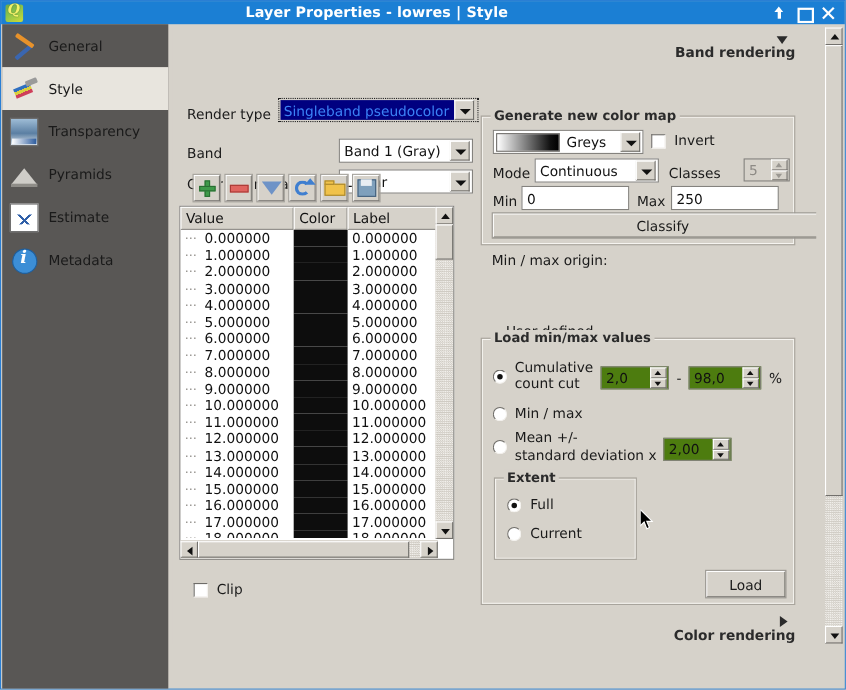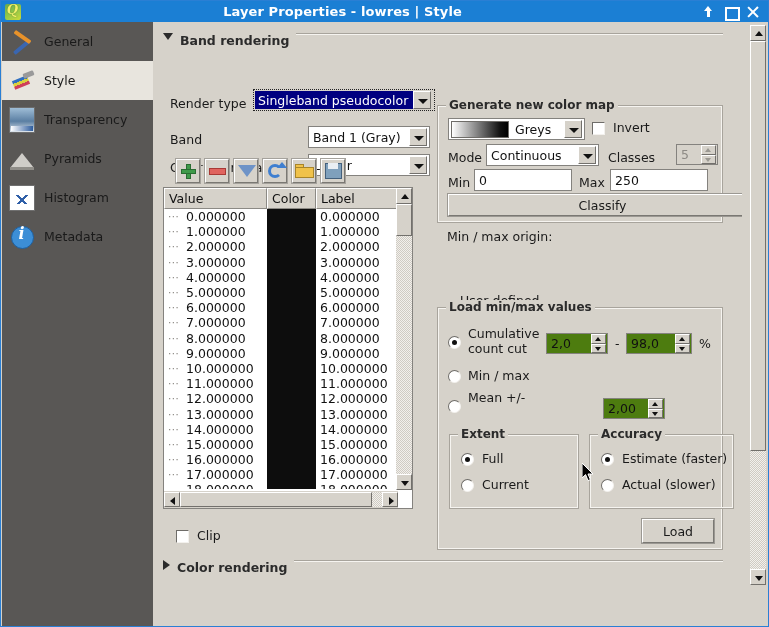--- a/index.html
+++ b/index.html
@@ -172,21 +172,21 @@
     position:absolute; left:0; top:16px; width:16px; height:528px;
     background: repeating-conic-gradient(#f2f0ec 0% 25%, #cfcbc3 0% 50%) 0 0/2px 2px;
   }
   .sb-thumb {
     position:absolute; left:0; width:16px; background:#d6d2ca;
     border-top: 1px solid #ffffff; border-left: 1px solid #ffffff;
     border-right: 1px solid #72706c; border-bottom: 1px solid #72706c;
   }
 
   
-  .grp-header { position: absolute; display: flex; align-items: flex-start; }
+  .grp-header { position: absolute; display: flex; align-items: flex-end; flex-direction: column; }
   .grp-arrow {
     width: 0; height: 0; margin-right: 7px;
   }
   .grp-arrow.down {
     border-left: 5.5px solid transparent; border-right: 5.5px solid transparent;
     border-top: 7px solid #2b2b2b;
   }
   .grp-arrow.right {
     border-top: 5.5px solid transparent; border-bottom: 5.5px solid transparent;
     border-left: 7px solid #2b2b2b;
@@ -216,21 +216,21 @@
     content:""; position:absolute; left:4px; top:7px;
     border-left:5px solid transparent; border-right:5px solid transparent;
     border-top:5px solid #111;
   }
   .combo.focused {
     border: 1px dotted #222;
     padding: 1px;
     background: #d6d2ca;
   }
   .combo.focused .ctext {
-    background: #000080; color: #ffffff; height: 18px;
+    background: #000080; color: #3b82f6; height: 18px;
     display:flex; align-items:center; padding-left: 3px;
   }
 
   
   .field {
     position: absolute; height: 22px; background: #ffffff;
     border: 1px solid #84827e;
     font-size: 12.5px; color: #111;
     display: flex; align-items: center; padding-left: 4px;
   }
@@ -414,21 +414,21 @@
     <div class="side-item">
       <span class="side-icon ic-transp"></span>
       <span class="lbl">Transparency</span>
     </div>
     <div class="side-item">
       <span class="side-icon ic-pyr"></span>
       <span class="lbl">Pyramids</span>
     </div>
     <div class="side-item">
       <span class="side-icon ic-hist"></span>
-      <span class="lbl">Histogram</span>
+      <span class="lbl">Estimate</span>
     </div>
     <div class="side-item">
       <span class="side-icon ic-meta"></span>
       <span class="lbl">Metadata</span>
     </div>
   </div>
 
   <div class="content">
 
     <div class="grp-header" style="left:6px; top:8px; width:560px;">
@@ -720,43 +720,37 @@
             <span class="sb d"></span>
           </span>
       </div>
       <span class="lbl" style="position:absolute; left:261px; top:28px;">%</span>
 
       <div class="radio" style="left:10px; top:62px;"></div>
       <span class="lbl" style="position:absolute; left:30px; top:60px;">Min / max</span>
 
       <div class="radio" style="left:10px; top:92px;"></div>
       <span class="lbl" style="position:absolute; left:30px; top:82px;">Mean +/-</span>
+      <span class="lbl" style="position:absolute; left:30px; top:98px;">standard deviation x</span>
       <div class="spin" style="left:165px; top:90px; width:62px;">
         <span class="sval">2,00</span>
         <span class="sbtns">
             <span class="sb u"></span>
             <span class="sb d"></span>
           </span>
       </div>
 
       <div class="gbox" style="left:11px; top:126px; width:130px; height:75px;">
         <span class="cap">Extent</span>
         <div class="radio on" style="left:11px; top:18px;"></div>
         <span class="lbl" style="position:absolute; left:32px; top:16px;">Full</span>
         <div class="radio" style="left:11px; top:44px;"></div>
         <span class="lbl" style="position:absolute; left:32px; top:42px;">Current</span>
       </div>
 
-      <div class="gbox" style="left:151px; top:126px; width:145px; height:75px;">
-        <span class="cap">Accuracy</span>
-        <div class="radio on" style="left:11px; top:18px;"></div>
-        <span class="lbl" style="position:absolute; left:32px; top:16px;">Estimate (faster)</span>
-        <div class="radio" style="left:11px; top:44px;"></div>
-        <span class="lbl" style="position:absolute; left:32px; top:42px;">Actual (slower)</span>
-      </div>
 
       <div class="btn" style="left:204px; top:211px; width:72px; height:24px;">
         <span>Load</span>
       </div>
     </div>
 
     <div class="grp-header" style="left:6px; top:535px; width:560px;">
       <span class="grp-arrow right"></span>
       <span class="grp-title">Color rendering</span>
       <span class="grp-rule" style="flex:1;"></span>

